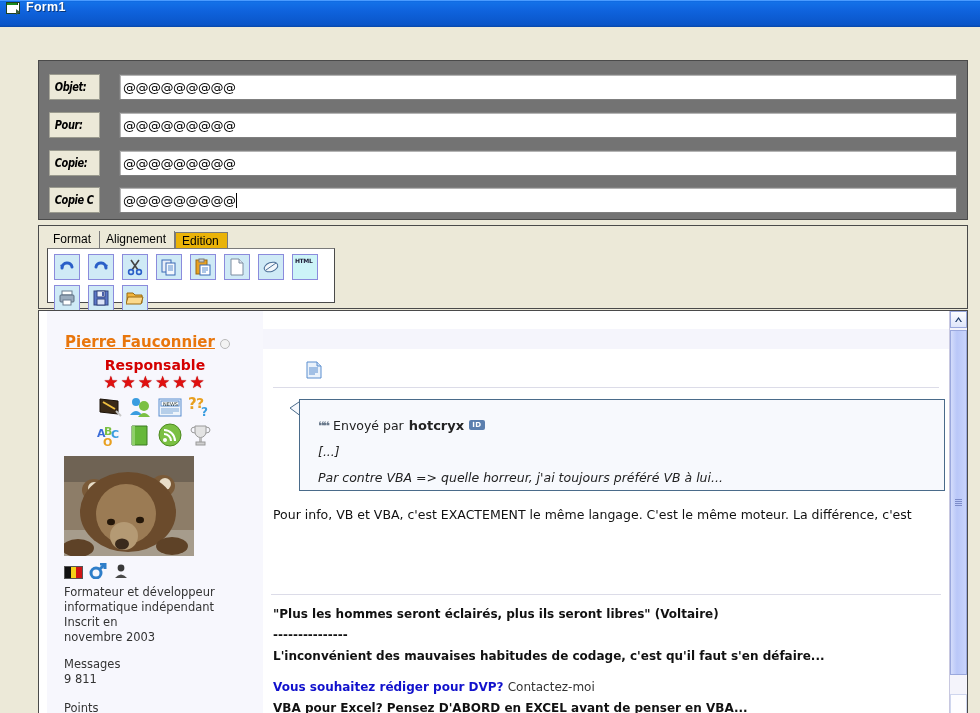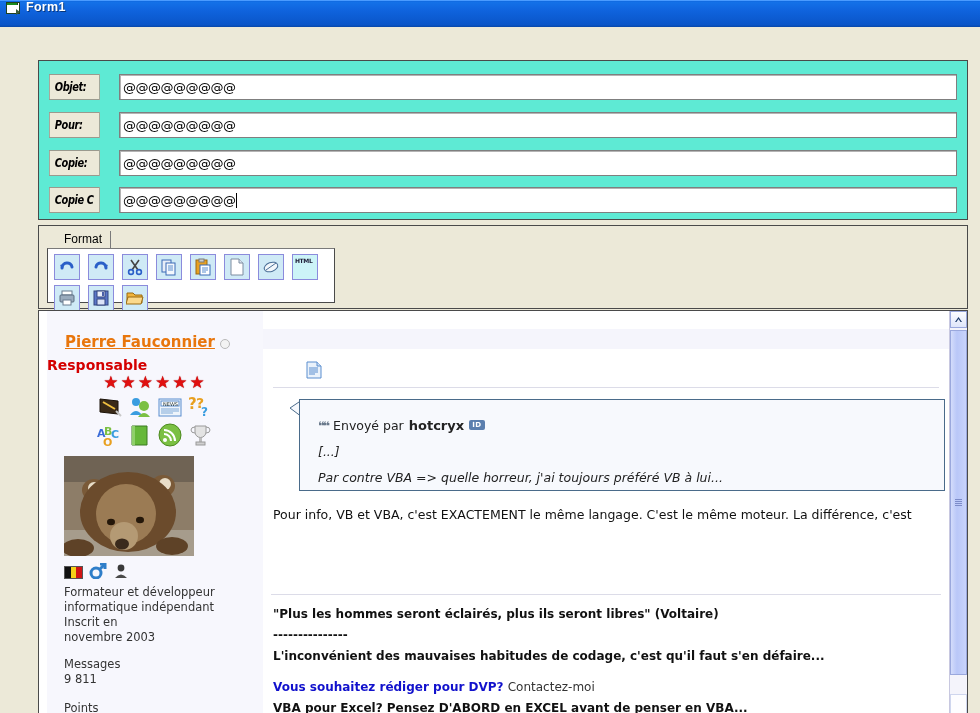--- a/index.html
+++ b/index.html
@@ -33,21 +33,21 @@
     color:#fff;font-weight:bold;font-size:12.5px;letter-spacing:.3px;
     text-shadow:1px 1px 0 rgba(0,0,0,.45);
   }
 
   
   #formarea{position:relative;width:980px;height:691px;background:#ece9d8;}
 
   
   #fieldframe{
     position:absolute;left:38px;top:33px;width:928px;height:158px;
-    background:#5eead4;border:1px solid #4a4a4a;
+    background:#737373;border:1px solid #4a4a4a;
   }
   .fieldrow{position:absolute;left:10px;height:26px;}
   .flabel{
     position:absolute;left:0;top:0;width:62px;height:26px;
     background:#ece9d8;border:1px solid #9a9a8e;
     display:flex;align-items:center;padding-left:6px;box-sizing:border-box;
     font-family:"DejaVu Sans",sans-serif;
     font-weight:bold;font-style:italic;font-size:12px;
     letter-spacing:-0.5px;
     color:#000;
@@ -62,21 +62,21 @@
     font-family:"DejaVu Sans",sans-serif;font-size:13px;color:#000;
     letter-spacing:-0.5px;overflow:hidden;white-space:nowrap;
   }
   .caret{display:inline-block;width:1px;height:15px;background:#000;margin-left:0px;}
 
   
   #tabframe{
     position:absolute;left:38px;top:198px;width:928px;height:82px;
     background:#ece9d8;border:1px solid #4a4a4a;
   }
-  #tabstrip{position:absolute;left:8px;top:5px;height:18px;display:flex;align-items:center;flex-direction:column;}
+  #tabstrip{position:absolute;left:8px;top:5px;height:18px;display:flex;align-items:flex-start;}
   .tab{
     font-size:12px;color:#000;padding:0 8px 1px 6px;
     border-right:1px solid #7a7a7a;line-height:16px;
     background:transparent;white-space:nowrap;
   }
   .tab.sel{
     border:1px solid #7a7a7a;border-bottom:none;background:#eab308;
     position:relative;top:1px;padding-bottom:2px;
   }
   #toolpanel{
@@ -111,21 +111,21 @@
   .uname{
     margin:22px 0 0 18px;font-family:"DejaVu Sans",sans-serif;
     font-size:15px;font-weight:bold;color:#e8760d;
     text-decoration:underline;display:inline-block;
   }
   .onlinedot{
     display:inline-block;width:8px;height:8px;border-radius:50%;
     border:1px solid #b9b9b9;background:#f3f3f3;vertical-align:middle;margin-left:5px;
   }
   .rank{
-    color:#d40000;font-weight:bold;font-size:14px;
+    text-align:center;color:#d40000;font-weight:bold;font-size:14px;
     font-family:"DejaVu Sans",sans-serif;line-height:17px;margin-top:6px;
   }
   .stars{text-align:center;margin-top:1px;letter-spacing:2px;line-height:16px;}
   .star{color:#e01010;font-size:17px;text-shadow:0 0 1px #900;}
   .badges{width:126px;margin:3px auto 0 auto;display:flex;flex-wrap:wrap;gap:3px;justify-content:center;}
   .badge{width:27px;height:25px;position:relative;}
   .avatar{
     width:130px;height:100px;margin:8px 0 0 17px;position:relative;overflow:hidden;
     background:#6d6357;
   }

